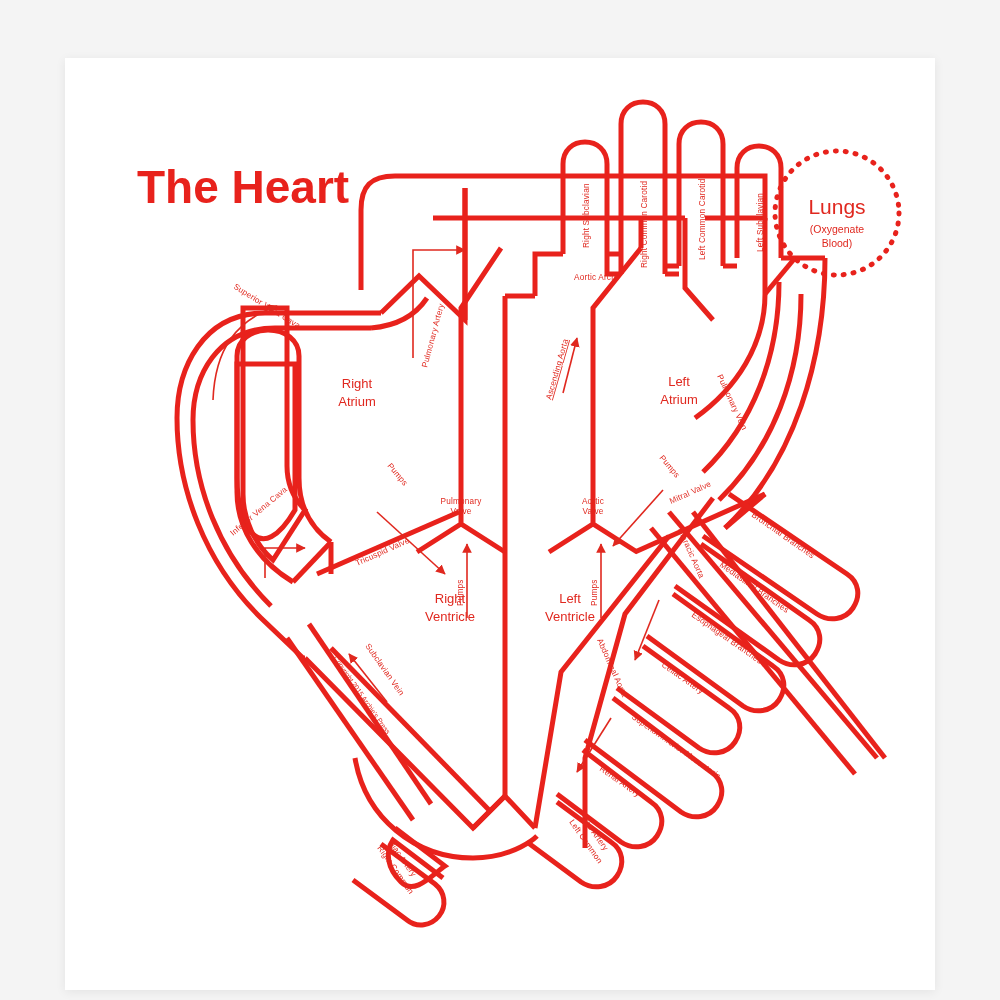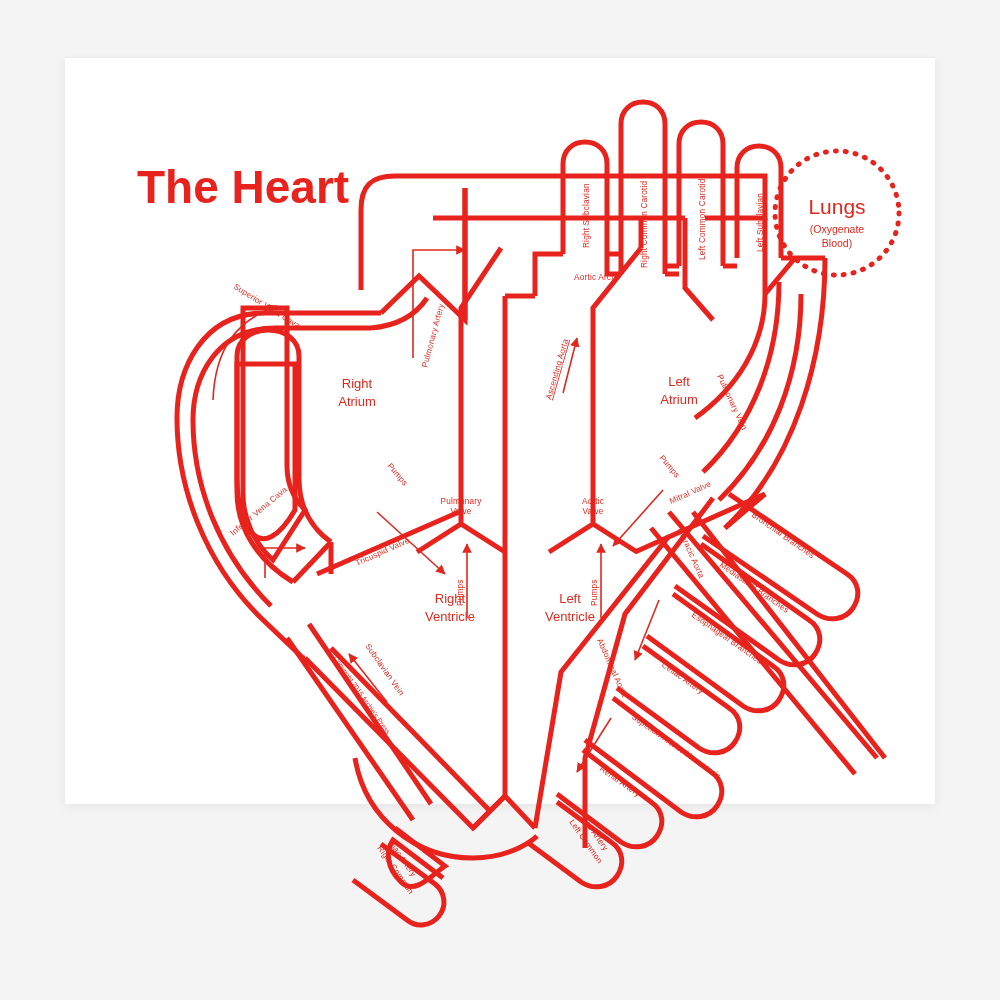--- a/index.html
+++ b/index.html
@@ -5,21 +5,21 @@
   html,body{margin:0;padding:0;}
   body{
     width:1000px;height:1000px;
     background:#f4f4f4;
     font-family:"Liberation Sans", sans-serif;
     overflow:hidden;
   }
   #poster{
     position:absolute;
     left:65px;top:58px;
-    width:870px;height:746px;
+    width:870px;height:932px;
     background:#ffffff;
     box-shadow:0 2px 10px rgba(0,0,0,0.07);
   }
   #art{position:absolute;left:0;top:0;width:870px;height:880px;}
   .t-title{
     font-size:46px;font-weight:bold;fill:#e8221c;
     font-family:"Liberation Sans", sans-serif;
   }
   .lbl{fill:#e0281f;font-size:8.2px;font-family:"Liberation Sans", sans-serif;letter-spacing:.2px;}
   .lbl-big{fill:#e0281f;font-size:13px;font-family:"Liberation Sans", sans-serif;}

